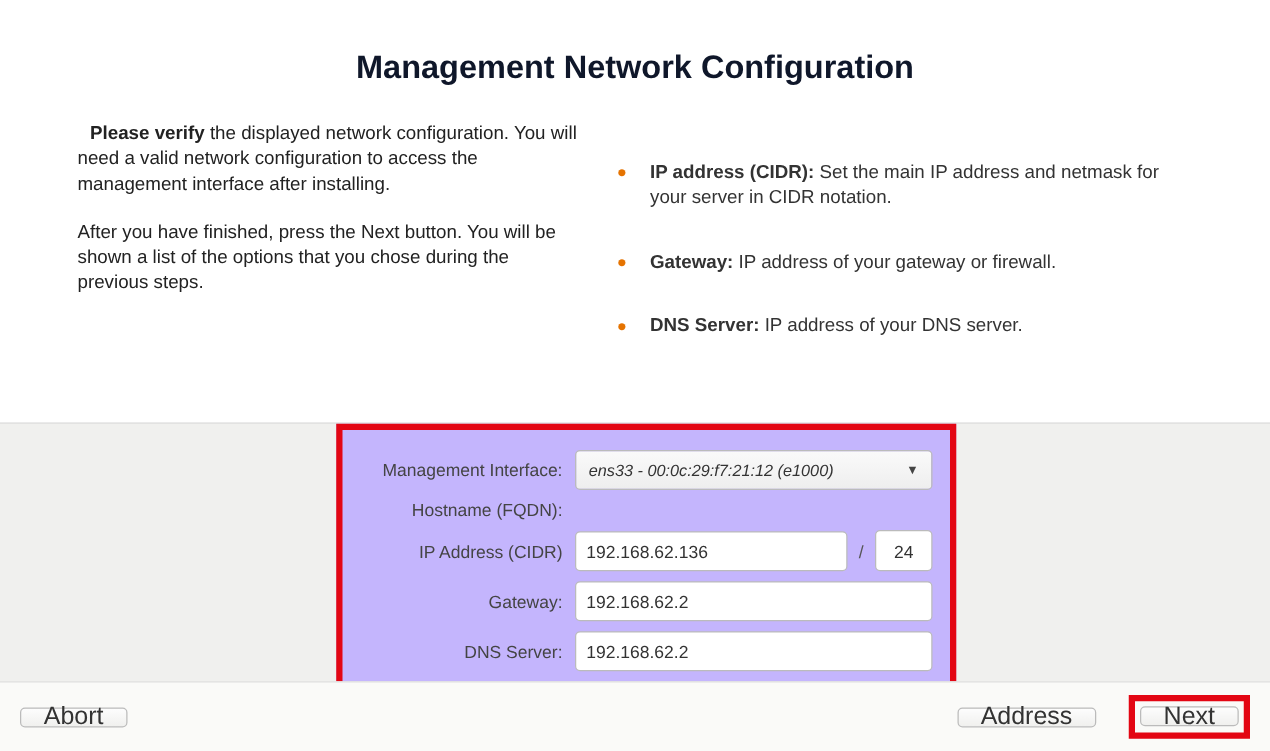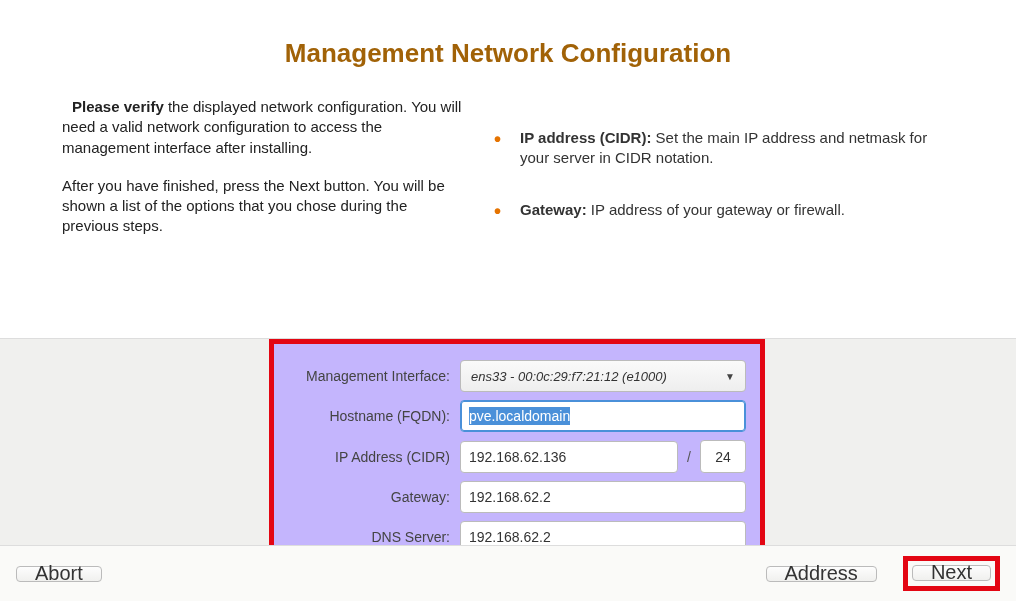--- a/index.html
+++ b/index.html
@@ -10,21 +10,21 @@
       background: #fff;
       width: 1016px;
       height: 601px;
       position: relative;
       overflow: hidden;
     }
     .title {
       text-align: center;
       font-size: 26px;
       font-weight: bold;
-      color: #a16207;
+      color: #0f172a;
       padding: 38px 0 28px 0;
     }
     .upper {
       display: flex;
       padding: 0 62px;
       gap: 30px;
     }
     .col-left {
       flex: 0 0 400px;
       font-size: 15px;
@@ -193,46 +193,42 @@
     <p>After you have finished, press the Next button. You will be shown a list of the options that you chose during the previous steps.</p>
   </div>
   <div class="col-right">
     <ul>
       <li>
         <strong>IP address (CIDR):</strong><span> Set the main IP address and netmask for your server in CIDR notation.</span>
       </li>
       <li>
         <strong>Gateway:</strong><span> IP address of your gateway or firewall.</span>
       </li>
+      <li>
+        <strong>DNS Server:</strong><span> IP address of your DNS server.</span>
+      </li>
     </ul>
   </div>
 </div>
 
 <div class="lower-wrap">
   <div class="form-panel">
 
     <div class="form-row">
       <div class="label">Management Interface:</div>
       <div class="control">
         <div class="dropdown">
           <span>ens33 - 00:0c:29:f7:21:12 (e1000)</span>
           <span class="caret">▼</span>
         </div>
       </div>
     </div>
 
     <div class="form-row">
       <div class="label">Hostname (FQDN):</div>
-      <div class="control">
-        <div class="text-input focused">
-          <div class="text-input-inner">
-              <span class="sel">pve.localdomain</span>
-            </div>
-        </div>
-      </div>
     </div>
 
     <div class="form-row ip-row">
       <div class="label">IP Address (CIDR)</div>
       <div class="control">
         <div class="text-input main-ip">
           <div class="text-input-inner">
               <span>192.168.62.136</span>
             </div>
         </div>

